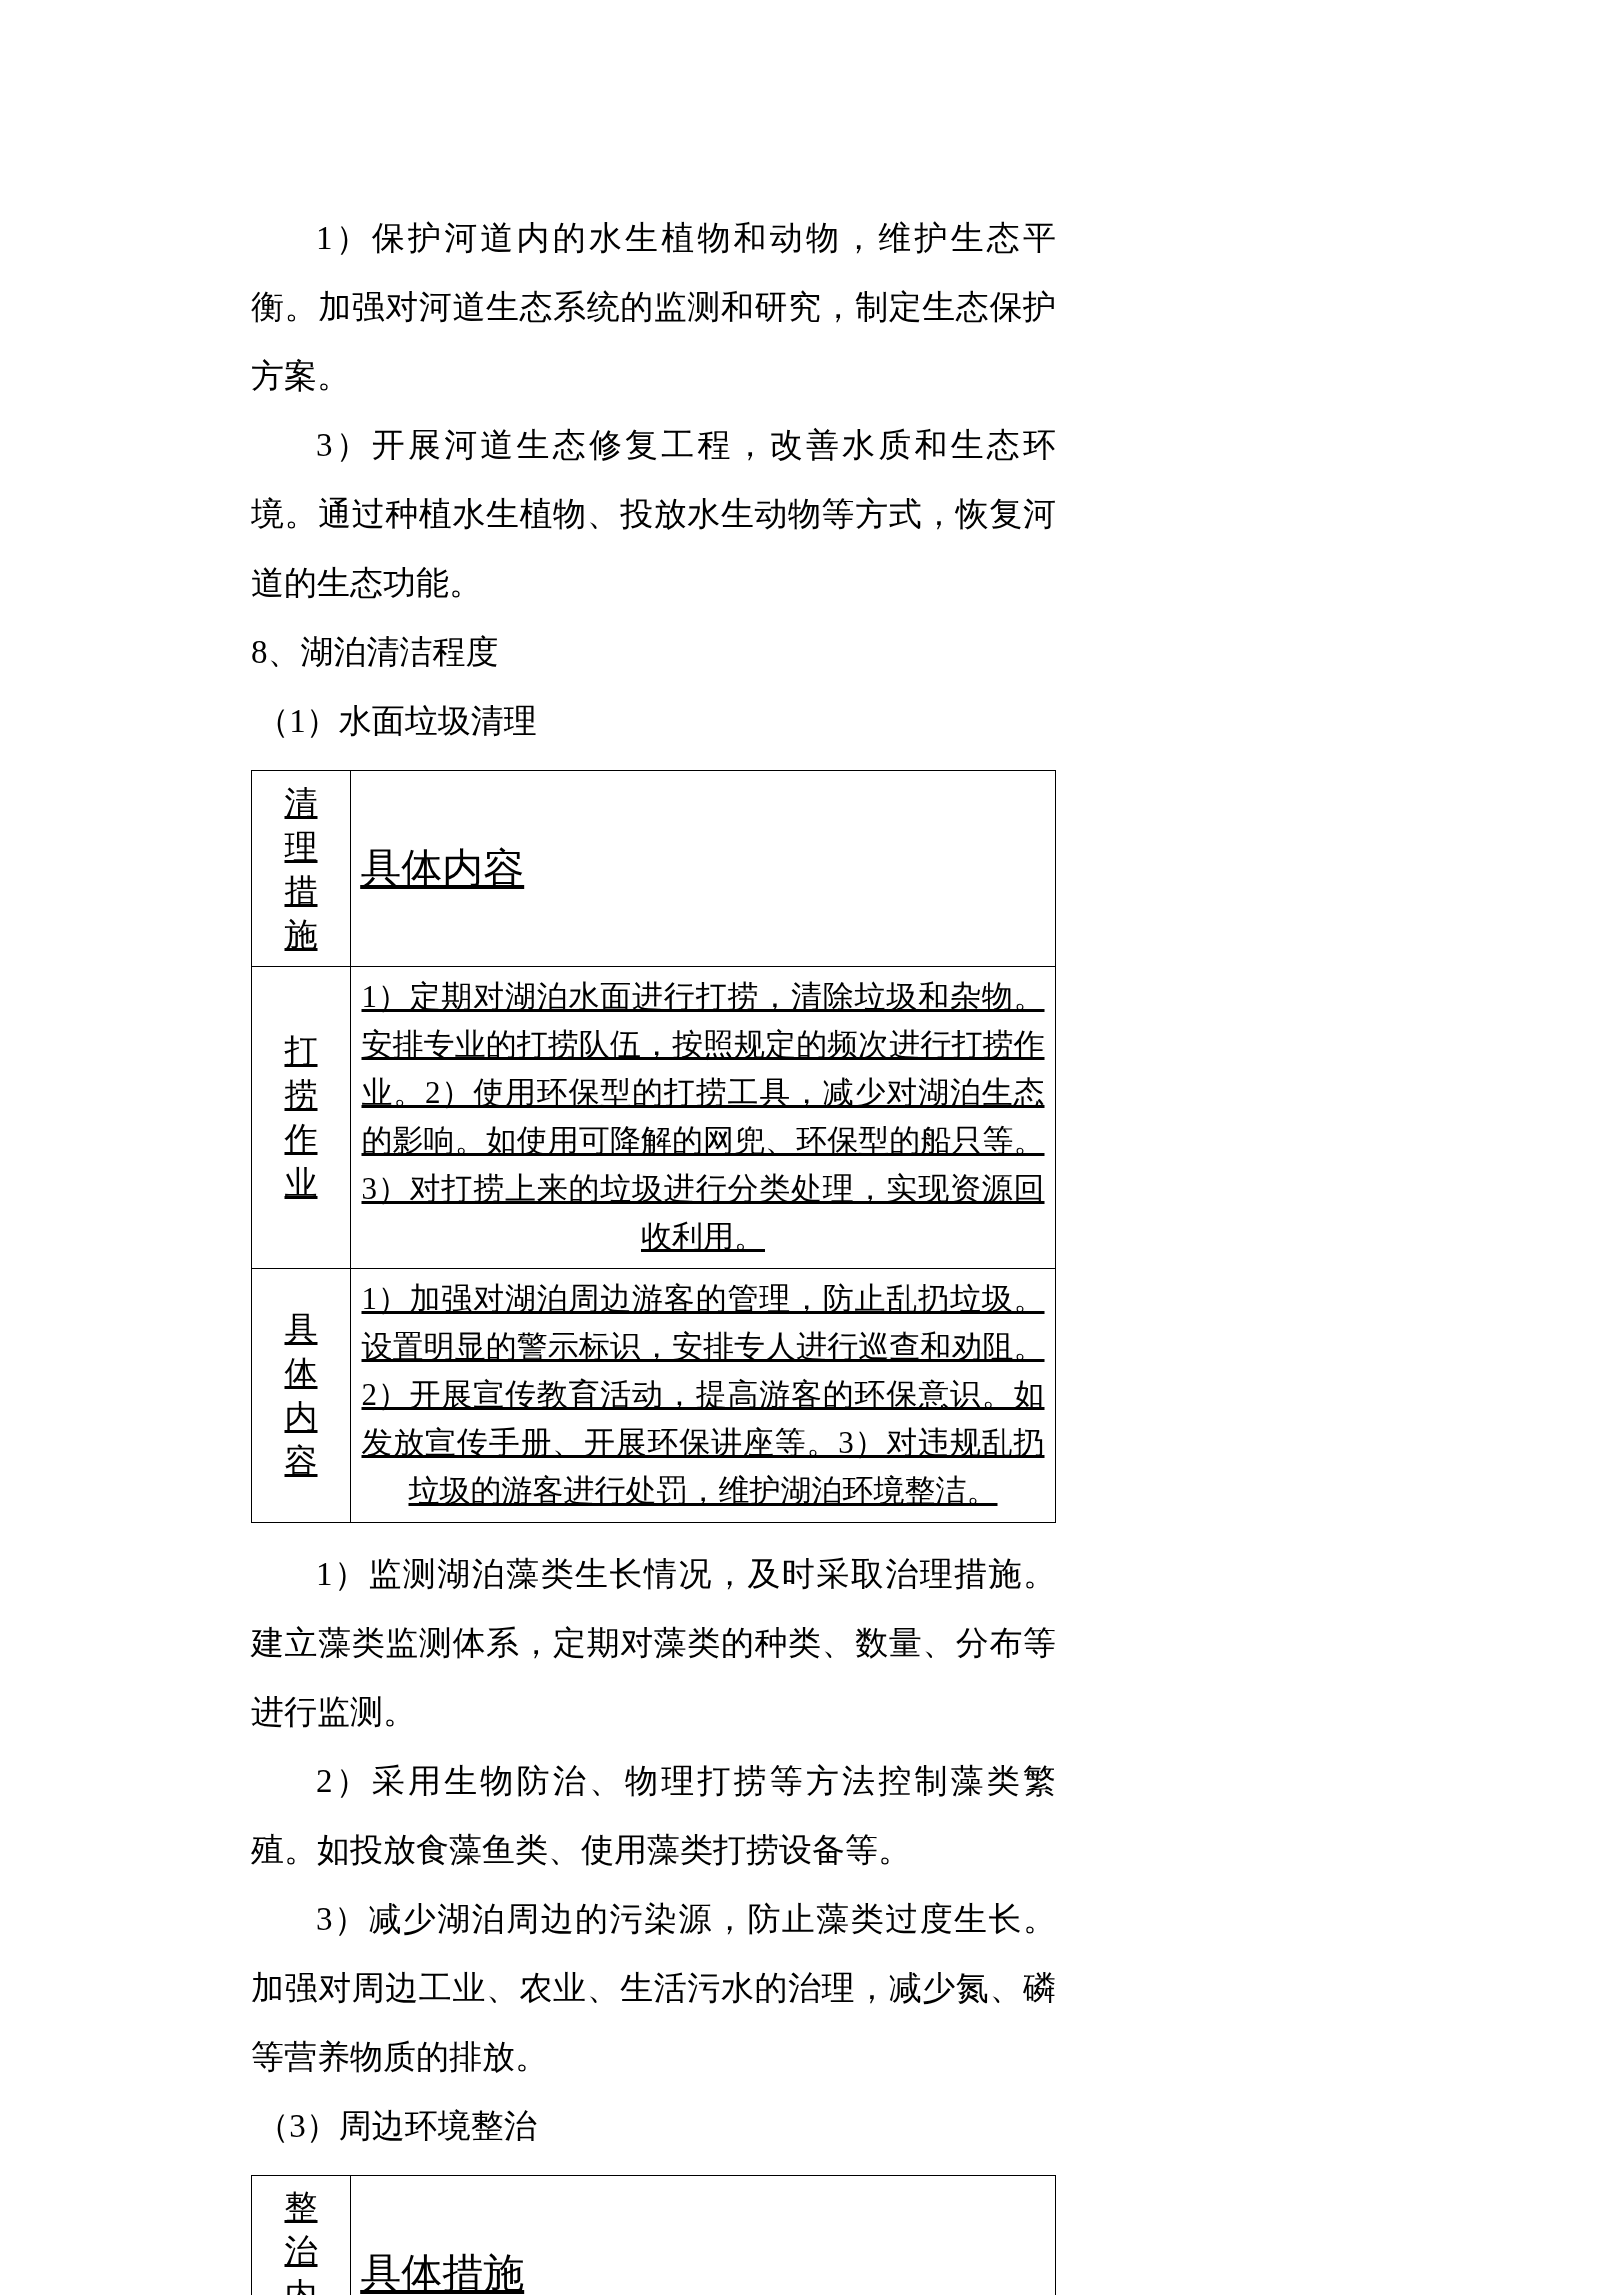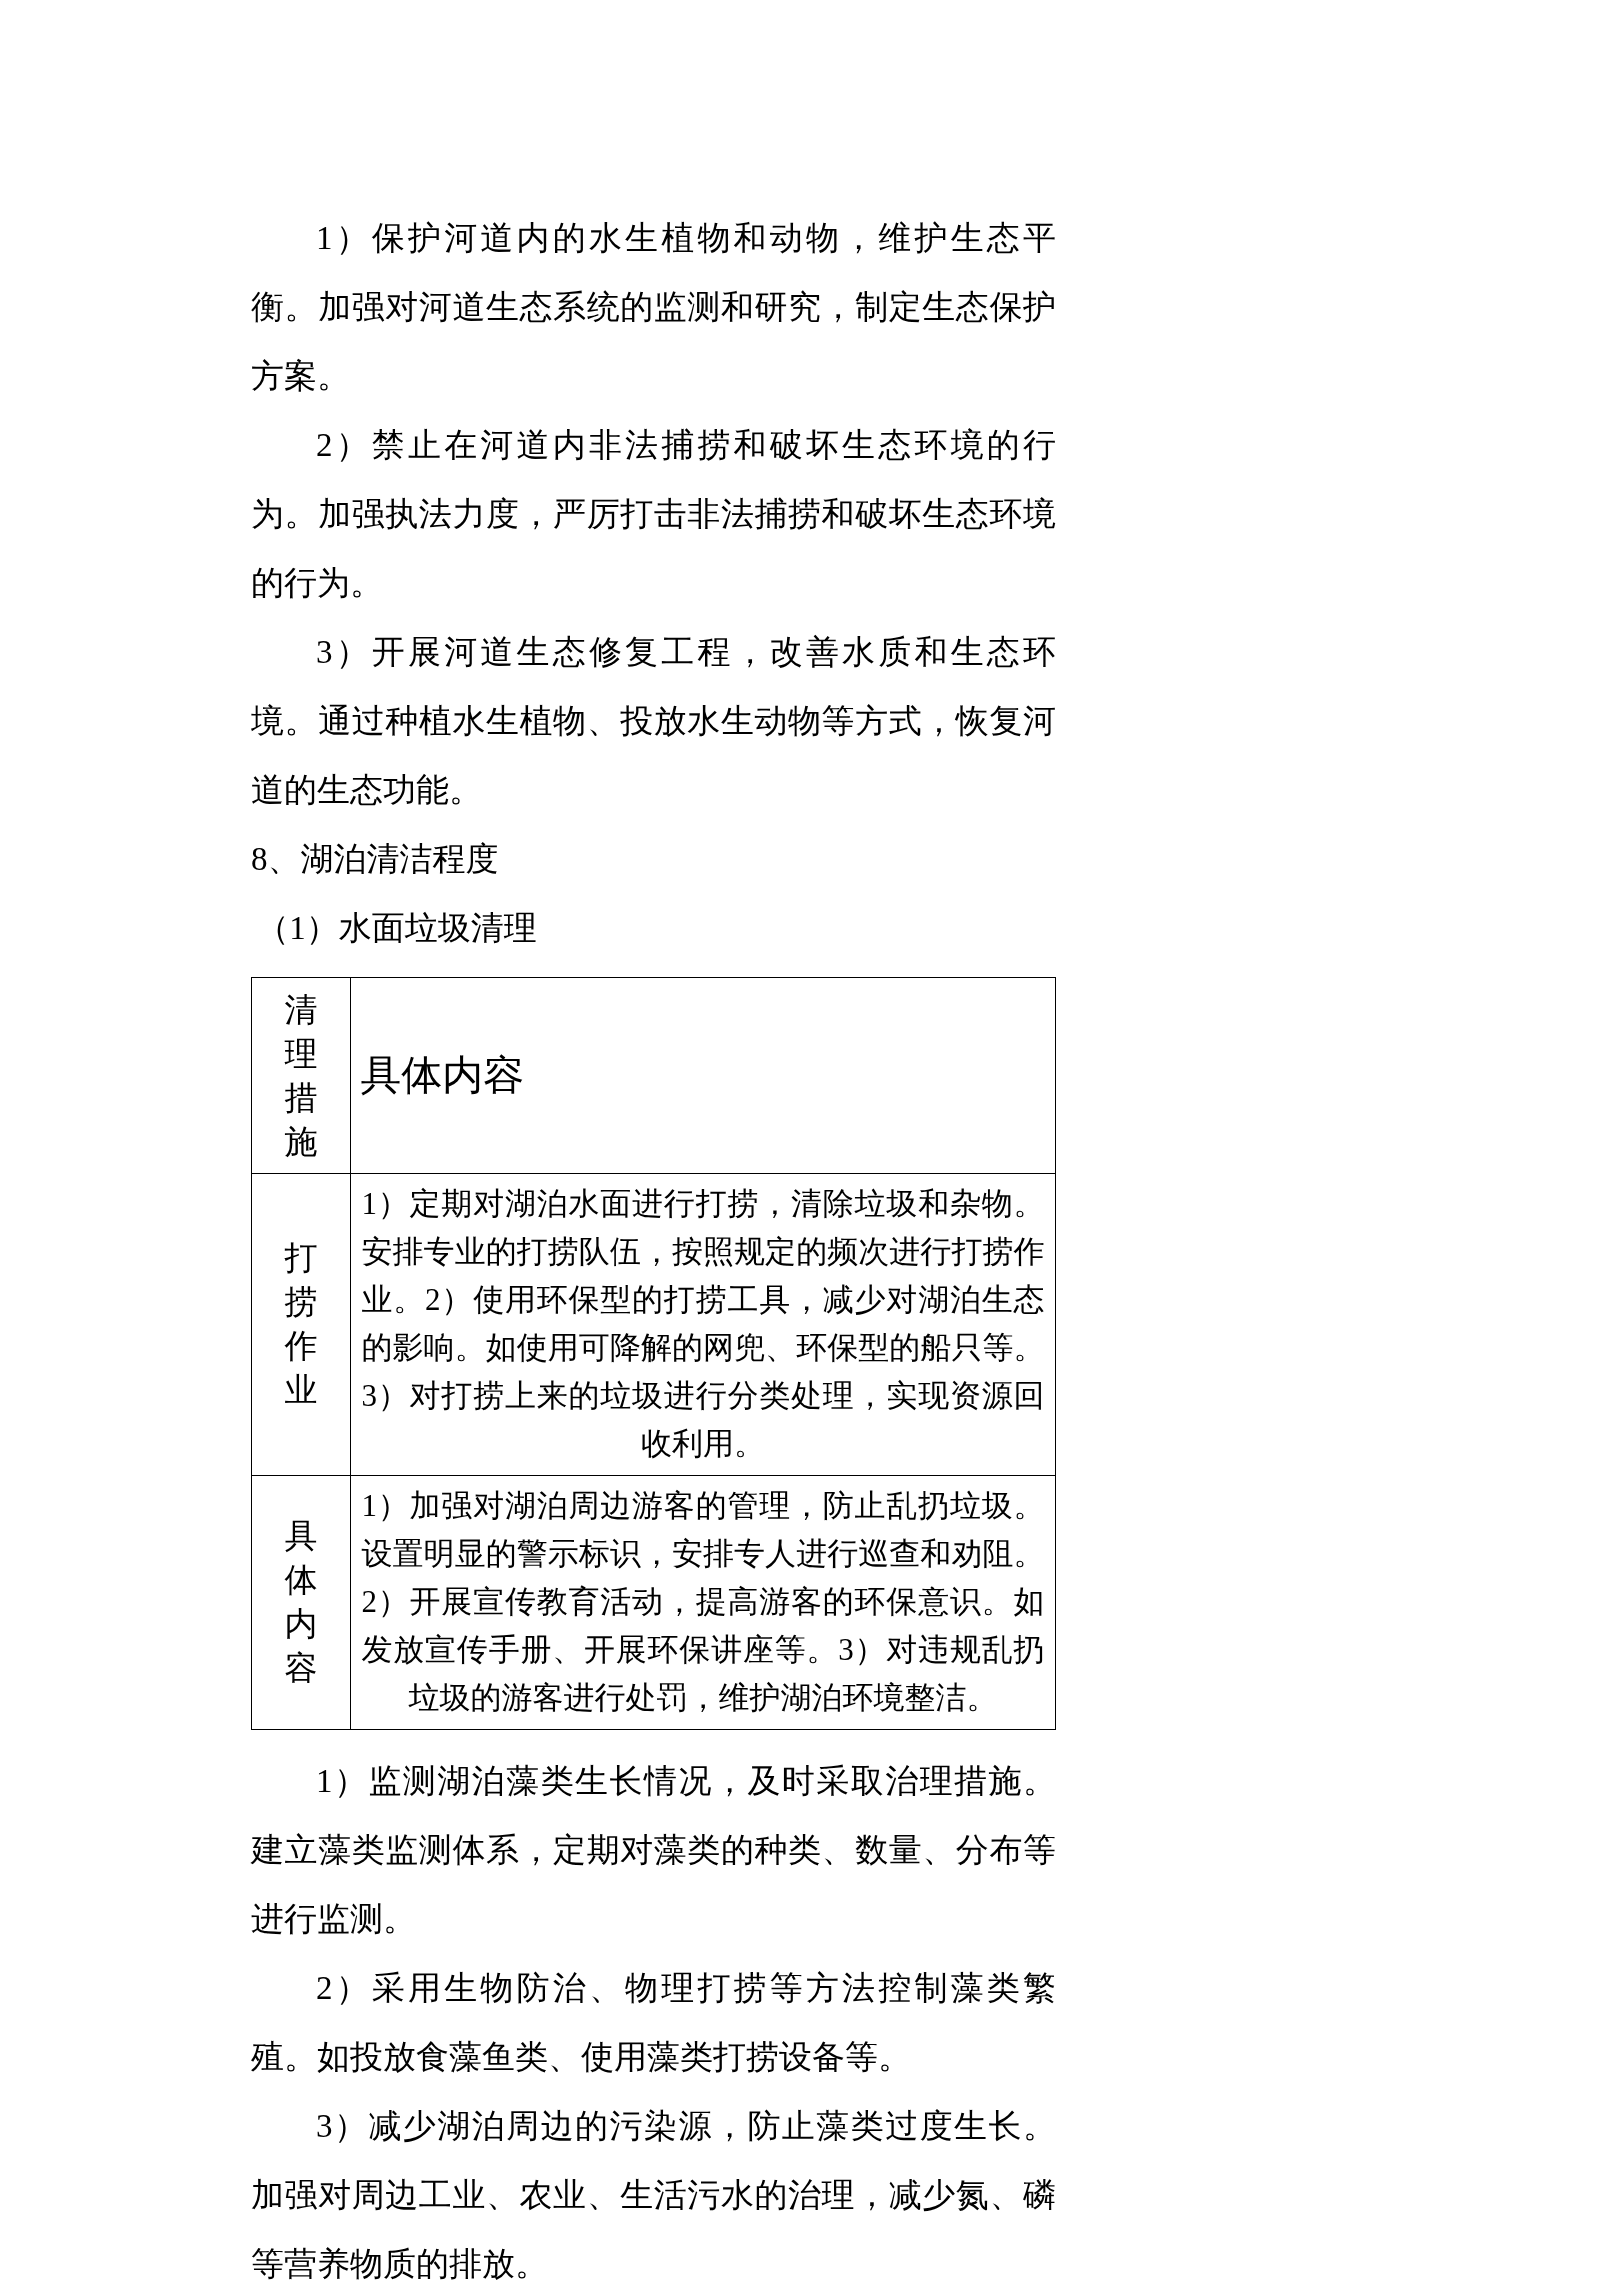--- a/index.html
+++ b/index.html
@@ -42,20 +42,21 @@
     margin: 0;
     padding-left: 5.2px;
   }
   table.doc-table {
     border-collapse: collapse;
     width: 100%;
     margin: 14.4px 0 17px 0;
   }
   .doc-table td {
     border: 1.3px solid #000000;
+    text-decoration: underline;
   }
   .label-cell {
     width: 46px;
     padding: 9.2px 26px;
     font-size: 33px;
     line-height: 44px;
     text-align: center;
     vertical-align: middle;
     word-break: break-all;
   }
@@ -74,21 +75,20 @@
     padding: 6.5px 10.5px;
   }
 </style>
 </head>
 <body>
 
 <div class="page">
 
   <p class="body-para indent">1）保护河道内的水生植物和动物，维护生态平衡。加强对河道生态系统的监测和研究，制定生态保护方案。</p>
 
-  <p class="body-para indent">2）禁止在河道内非法捕捞和破坏生态环境的行为。加强执法力度，严厉打击非法捕捞和破坏生态环境的行为。</p>
 
   <p class="body-para indent">3）开展河道生态修复工程，改善水质和生态环境。通过种植水生植物、投放水生动物等方式，恢复河道的生态功能。</p>
 
   <h2 class="section-heading">8、湖泊清洁程度</h2>
 
   <h3 class="sub-heading">（1）水面垃圾清理</h3>
 
   <table class="doc-table">
     <tbody>
       <tr>

